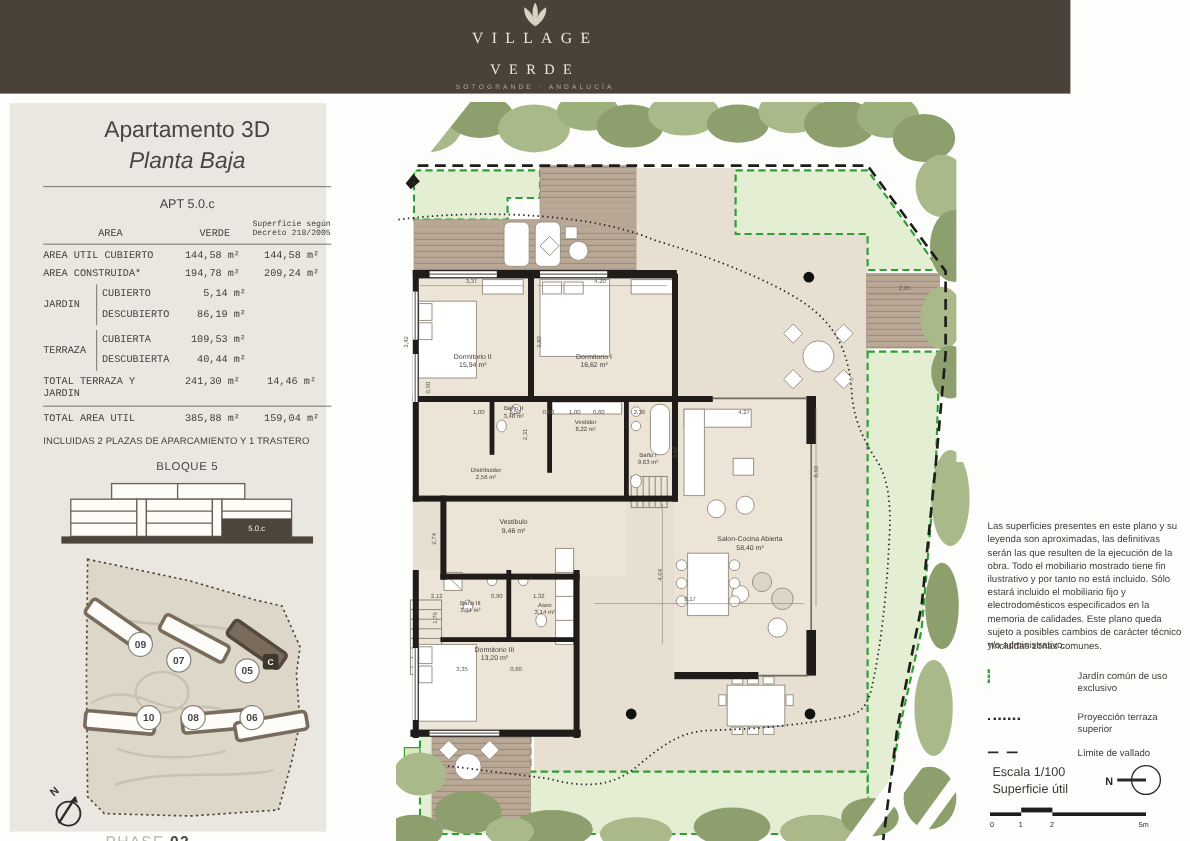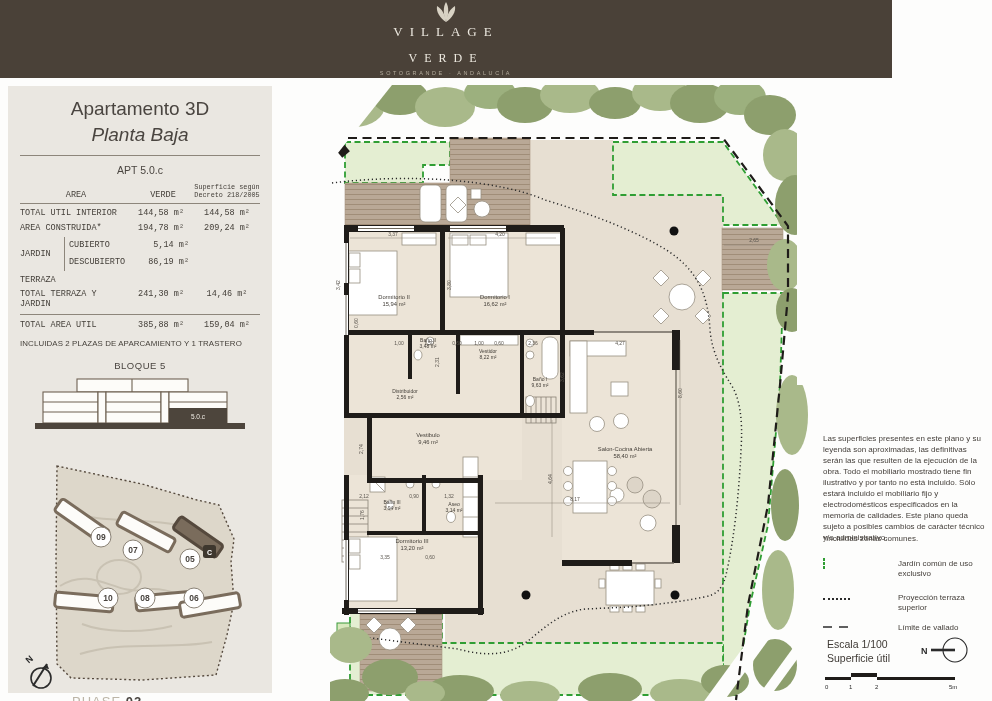--- a/index.html
+++ b/index.html
@@ -7,21 +7,21 @@
         font-family:"Liberation Sans",sans-serif;color:#45403a;}
   
   .hdr{position:absolute;left:0;top:0;width:892px;height:78px;background:#4a4138;
        display:flex;flex-direction:column;align-items:center;justify-content:center;}
   .hdr .leaf{margin-bottom:2px;}
   .brand1{font-family:"Liberation Serif",serif;font-size:13px;letter-spacing:7px;color:#ece8df;}
   .brand2{font-family:"Liberation Serif",serif;font-size:12px;letter-spacing:7px;color:#ece8df;margin-top:11px;}
   .brandsub{font-size:5.5px;letter-spacing:2.6px;color:#b3ab9c;margin-top:4px;}
   
   .sb{position:absolute;left:8px;top:86px;width:264px;height:607px;background:#eae7e1;}
-  .sb-in{position:relative;width:240px;margin:0 12px;}
+  .sb-in{position:relative;width:240px;margin:0 28px;}
   .sb-title{font-size:19px;text-align:center;margin-top:12px;color:#4a4540;}
   .sb-sub{font-size:19px;font-style:italic;text-align:center;margin-top:4px;color:#4a4540;}
   .sb-hr{border:0;border-top:1px solid #8d867b;margin:9px 0 0 0;}
   .sb-apt{font-size:10.5px;text-align:center;margin-top:8px;color:#4a4540;}
   .tb{font-size:8.5px;margin-top:8px;color:#45403a;font-family:Liberation Mono, monospace;}
   .tb-head{display:grid;grid-template-columns:112px 62px 66px;align-items:end;
            border-bottom:1px solid #8d867b;padding-bottom:3px;}
   .tb-head .c1{text-align:center;}
   .tb-head .c2{text-align:center;}
   .tb-head .c3{font-size:6.8px;line-height:1.15;text-align:center;}
@@ -77,21 +77,21 @@
       <hr class="sb-hr">
       <div class="sb-apt">APT 5.0.c</div>
 
       <div class="tb">
         <div class="tb-head">
           <span class="c1">AREA</span>
           <span class="c2">VERDE</span>
           <span class="c3">Superficie según Decreto 218/2005</span>
         </div>
         <div class="row">
-          <span>TOTAL UTIL INTERIOR</span>
+          <span>AREA UTIL CUBIERTO</span>
           <span class="v">144,58 m²</span>
           <span class="d">144,58 m²</span>
         </div>
         <div class="row">
           <span>AREA CONSTRUIDA*</span>
           <span class="v">194,78 m²</span>
           <span class="d">209,24 m²</span>
         </div>
         <div class="grp">
           <span class="grp-name">JARDIN</span>
@@ -103,20 +103,32 @@
             </div>
             <div class="sub">
               <span>DESCUBIERTO</span>
               <span class="v">86,19 m²</span>
                 <span></span>
             </div>
           </div>
         </div>
         <div class="grp">
           <span class="grp-name">TERRAZA</span>
+          <div class="grp-rows">
+            <div class="sub">
+              <span>CUBIERTA</span>
+              <span class="v">109,53 m²</span>
+                <span></span>
+            </div>
+            <div class="sub">
+              <span>DESCUBIERTA</span>
+              <span class="v">40,44 m²</span>
+                <span></span>
+            </div>
+          </div>
         </div>
         <div class="row">
           <span>TOTAL TERRAZA Y JARDIN</span>
           <span class="v">241,30 m²</span>
           <span class="d">14,46 m²</span>
         </div>
         <hr class="hr2">
         <div class="row">
           <span>TOTAL AREA UTIL</span>
           <span class="v">385,88 m²</span>

